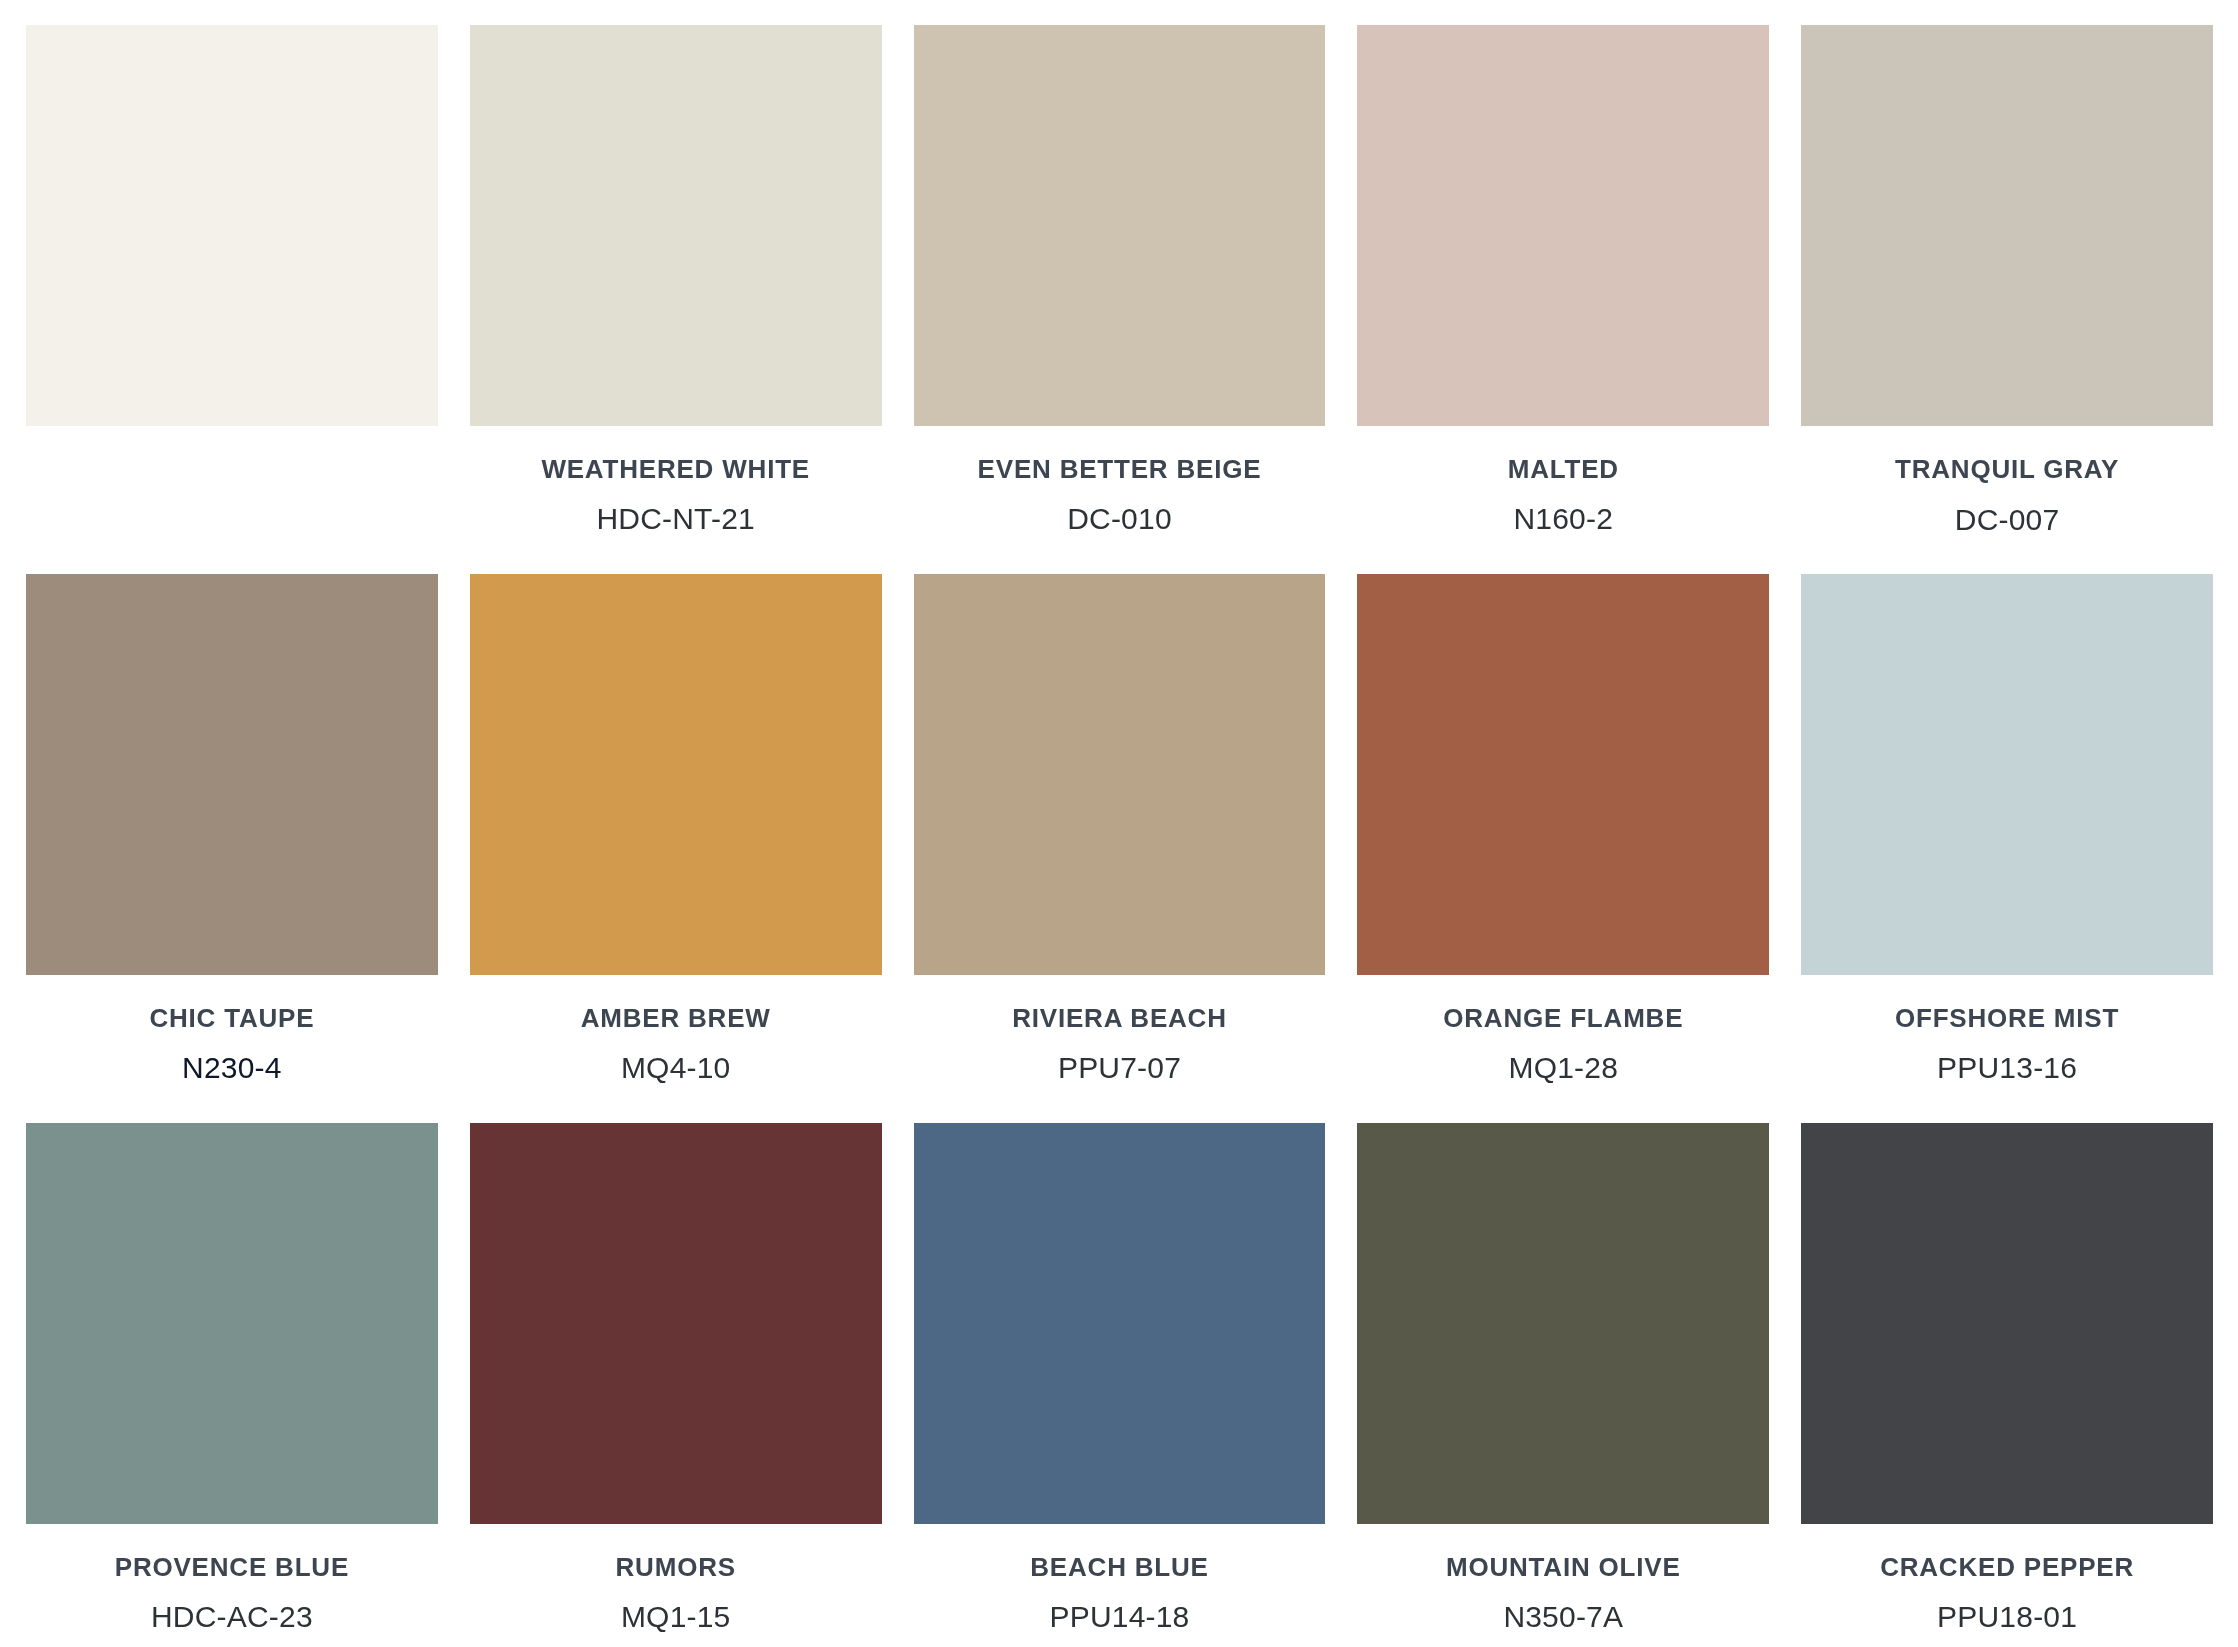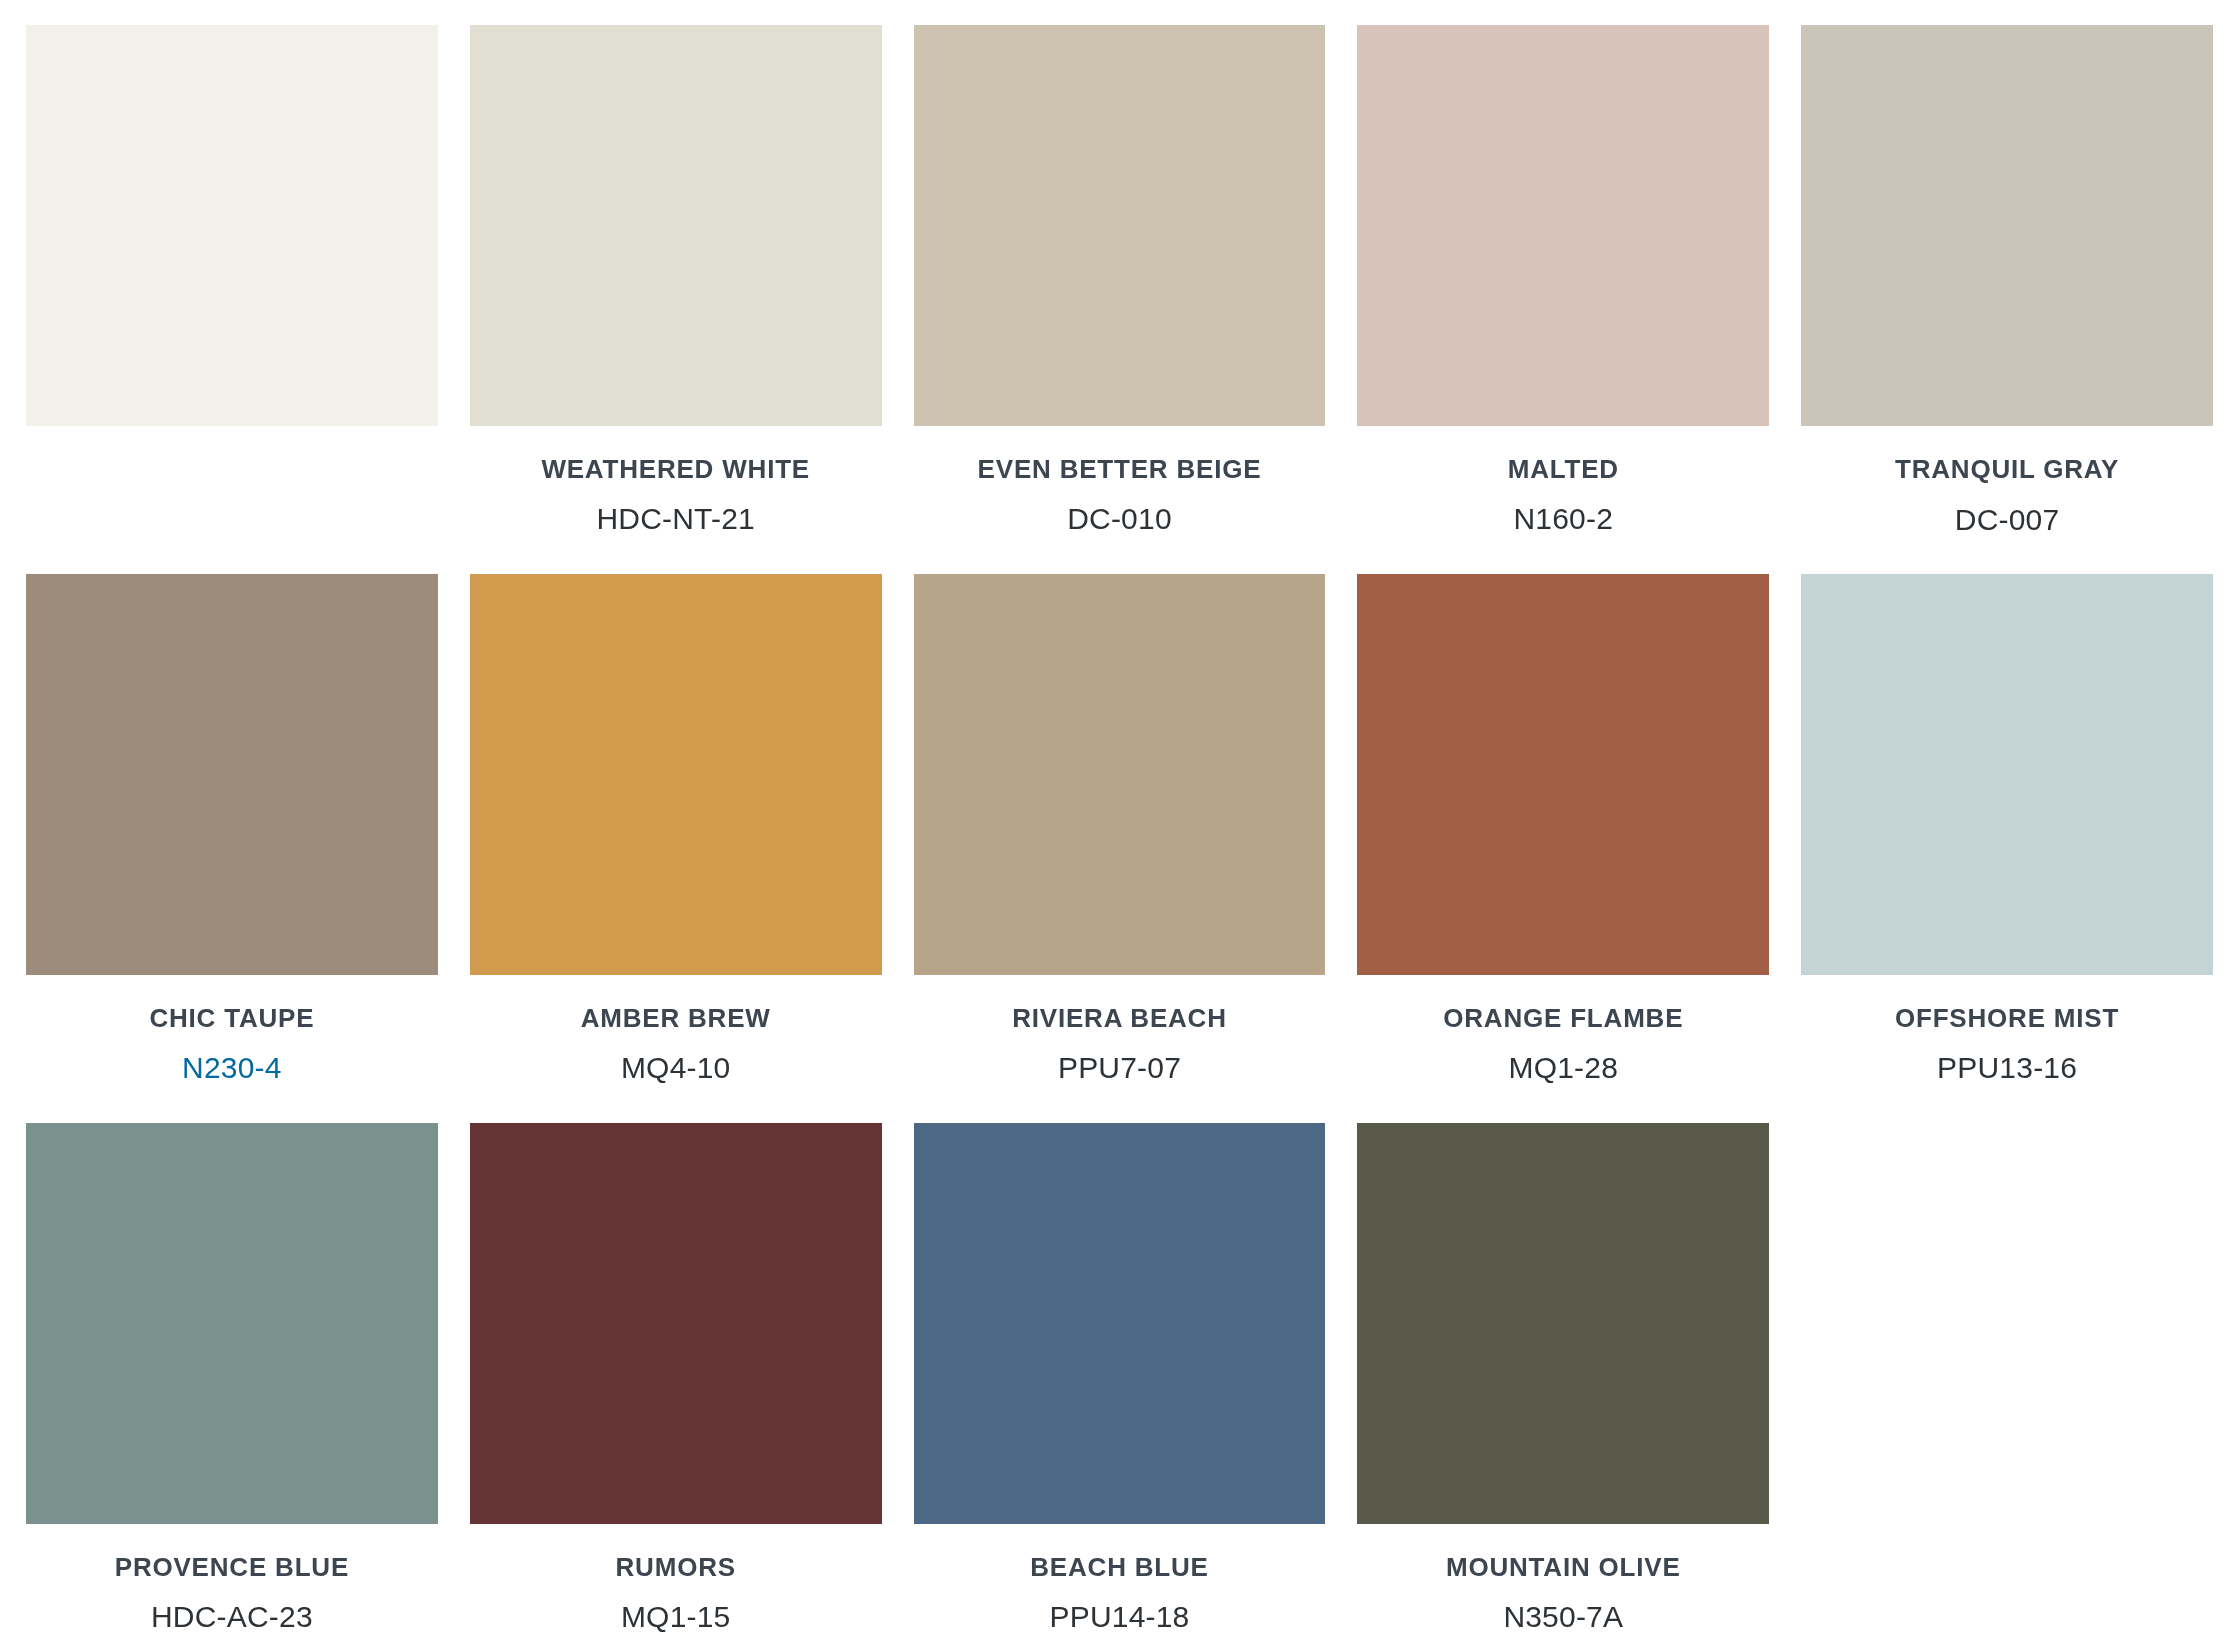--- a/index.html
+++ b/index.html
@@ -104,21 +104,21 @@
       <div class="swatch-chip" style="background-color: rgb(203, 197, 185);"></div>
       <div class="swatch-meta">
         <div class="swatch-name" style="color: rgb(61, 70, 80);">TRANQUIL GRAY</div>
         <div class="swatch-code" style="color: rgb(45, 50, 55); margin-top: 21px;">DC-007</div>
       </div>
     </div>
     <div class="swatch-card">
       <div class="swatch-chip" style="background-color: rgb(157, 139, 124);"></div>
       <div class="swatch-meta">
         <div class="swatch-name" style="color: rgb(61, 70, 80);">CHIC TAUPE</div>
-        <div class="swatch-code" style="color: #0369a1;">N230-4</div>
+        <div class="swatch-code" style="color: #0f172a;">N230-4</div>
       </div>
     </div>
     <div class="swatch-card">
       <div class="swatch-chip" style="background-color: rgb(210, 154, 77);"></div>
       <div class="swatch-meta">
         <div class="swatch-name" style="color: rgb(61, 70, 80);">AMBER BREW</div>
         <div class="swatch-code" style="color: rgb(45, 50, 55);">MQ4-10</div>
       </div>
     </div>
     <div class="swatch-card">
@@ -163,14 +163,21 @@
         <div class="swatch-code" style="color: rgb(45, 50, 55);">PPU14-18</div>
       </div>
     </div>
     <div class="swatch-card">
       <div class="swatch-chip" style="background-color: rgb(88, 89, 72);"></div>
       <div class="swatch-meta">
         <div class="swatch-name" style="color: rgb(61, 70, 80);">MOUNTAIN OLIVE</div>
         <div class="swatch-code" style="color: rgb(45, 50, 55);">N350-7A</div>
       </div>
     </div>
+    <div class="swatch-card">
+      <div class="swatch-chip" style="background-color: rgb(67, 68, 71);"></div>
+      <div class="swatch-meta">
+        <div class="swatch-name" style="color: rgb(61, 70, 80);">CRACKED PEPPER</div>
+        <div class="swatch-code" style="color: rgb(45, 50, 55);">PPU18-01</div>
+      </div>
+    </div>
   </div>
 
 
 </body></html>

